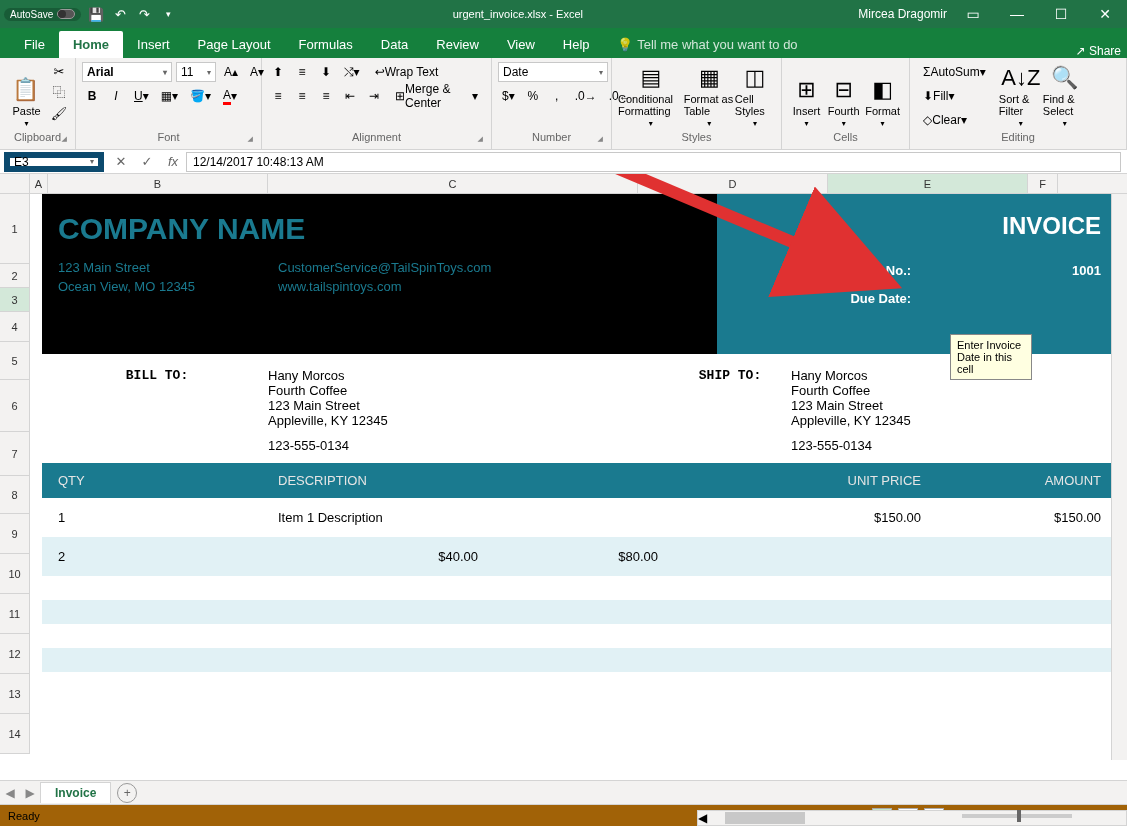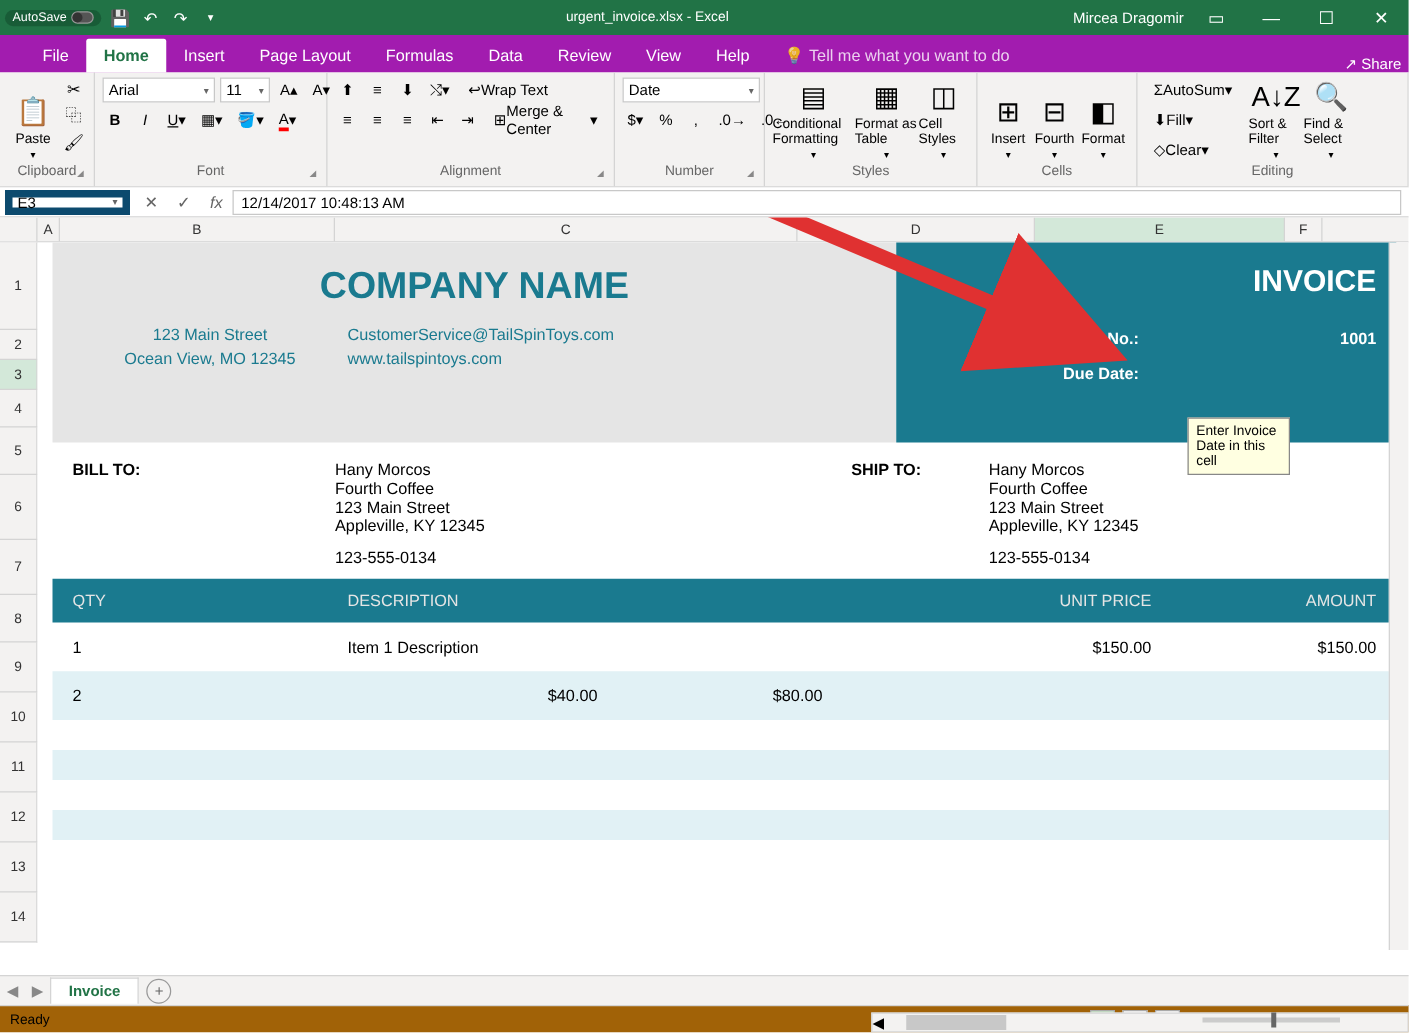--- a/index.html
+++ b/index.html
@@ -10,21 +10,21 @@
 .titlebar .left { display: flex; align-items: center; gap: 6px; }
 .titlebar .center { font-size: 11px; }
 .titlebar .right { display: flex; align-items: center; gap: 8px; }
 .titlebar .ctl { width: 36px; height: 28px; display:flex; align-items:center; justify-content:center; font-size:14px;}
 .autosave { font-size:10px; background:#185c37; padding:1px 6px; border-radius:8px; display:flex; align-items:center; gap:4px;}
 .toggle { width:18px; height:10px; border:1px solid #999; border-radius:5px; background:#555; position:relative;}
 .toggle::after{content:'';width:8px;height:8px;background:#333;border-radius:50%;position:absolute;left:0;top:0;}
 .qat-icon{width:18px;height:18px;display:flex;align-items:center;justify-content:center;font-size:13px;}
 
 
-.ribbon-tabs { height: 30px; background: #a21caf; display: flex; align-items: flex-end; padding-left: 20px; color:#fff;}
+.ribbon-tabs { height: 30px; background: #15803d; display: flex; align-items: flex-end; padding-left: 10px; color:#fff;}
 .rtab { padding: 6px 14px; font-size: 13px; cursor: pointer; }
 .rtab.active { background: #fff; color: #217346; font-weight:600; border-top-left-radius:2px; border-top-right-radius:2px; }
 .ribbon-right{margin-left:auto; display:flex; align-items:center; color:#fff; font-size:12px; padding-right:6px;}
 
 
 .ribbon { height: 92px; background: #f3f2f1; border-bottom: 1px solid #d4d4d4; display: flex; }
 .rgroup { border-right: 1px solid #d4d4d4; padding: 4px 6px; display:flex; flex-direction:column; }
 .rgroup-body{flex:1; display:flex; align-items:flex-start;}
 .rgroup-label{text-align:center; font-size:11px; color:#666; padding-bottom:2px; position:relative;}
 .rgroup-label::after{content:'◢'; font-size:7px; color:#888; position:absolute; right:2px; bottom:2px;}
@@ -58,34 +58,34 @@
 .corner{width:30px;border-right:1px solid #d4d4d4;background:#f3f2f1;}
 .gbody{display:flex;height:560px;}
 .rowhead{width:30px;background:#f3f2f1;display:flex;flex-direction:column;font-size:11px;}
 .rh{border-bottom:1px solid #d4d4d4;border-right:1px solid #d4d4d4;display:flex;align-items:center;justify-content:center;color:#333;}
 .rh.sel{background:#d3e8d9;}
 .cells{position:relative;flex:1;background:#fff;}
 
 
 .invoice{position:absolute;left:12px;top:0;right:10px;}
 .inv-header{height:160px;display:flex;}
-.inv-left{flex:1;background:#e5e5e5;padding:18px 16px 26px;text-align:center;}
+.inv-left{flex:1;background:#000000;padding:18px 16px 26px;}
 .inv-right{width:400px;background:#1a7a8f;color:#fff;padding:18px 16px 10px;text-align:right;}
 .company{font-size:30px;font-weight:bold;color:#1a7a8f;margin-bottom:14px;}
 .addr-row{display:flex;font-size:13px;color:#1a7a8f;margin-bottom:4px;}
 .addr-row .c1{width:220px;}
 .invtitle{font-size:24px;font-weight:bold;margin-bottom:18px;}
 .meta-row{display:flex;justify-content:flex-end;align-items:center;font-size:13px;font-weight:bold;margin-bottom:4px;height:24px;}
 .meta-row .lbl{width:190px;text-align:right;padding-right:6px;}
 .meta-row .val{width:190px;text-align:right;}
 .selected-cell{border:2px solid #1e8e3e;background:rgba(255,255,255,0.05);}
 .red-highlight{outline:3px solid #e03131;outline-offset:1px;}
 
 .billship{display:flex;padding:14px 16px 10px;font-size:13px;}
-.bs-lbl{width:210px;text-align:left;padding-right:12px;font-weight:bold;}
+.bs-lbl{width:210px;text-align:center;padding-right:12px;font-weight:bold;font-family:Liberation Mono, monospace;}
 .bs-val{flex:1;}
 .bs-right{margin-left:auto;display:flex;width:420px;}
 
 .tbl-head{background:#1a7a8f;color:#e5e5e5;display:flex;padding:10px 16px;font-size:13px;font-weight:normal;}
 .tbl-head .q{width:220px;}
 .tbl-head .d{flex:1;}
 .tbl-head .u{width:200px;text-align:right;}
 .tbl-head .a{width:180px;text-align:right;}
 .tbl-row{display:flex;padding:12px 16px;font-size:13px;}
 .tbl-row.alt{background:#e1f1f5;}
@@ -174,21 +174,21 @@
         <div class="mini">⿻</div>
         <div class="mini">🖌</div>
       </div>
     </div>
     <div class="rgroup-label">Clipboard</div>
   </div>
 
   <div class="rgroup" style="width:186px;">
     <div class="rgroup-body rows">
       <div class="row">
-        <div class="combo" style="width:90px;">
+        <div class="combo" style="width:90px;font-weight:bold;">
             <span>Arial</span>
             <span class="dd">▾</span>
           </div>
         <div class="combo" style="width:40px;">
             <span>11</span>
             <span class="dd">▾</span>
           </div>
         <div class="btn">A▴</div>
         <div class="btn">A▾</div>
       </div>

